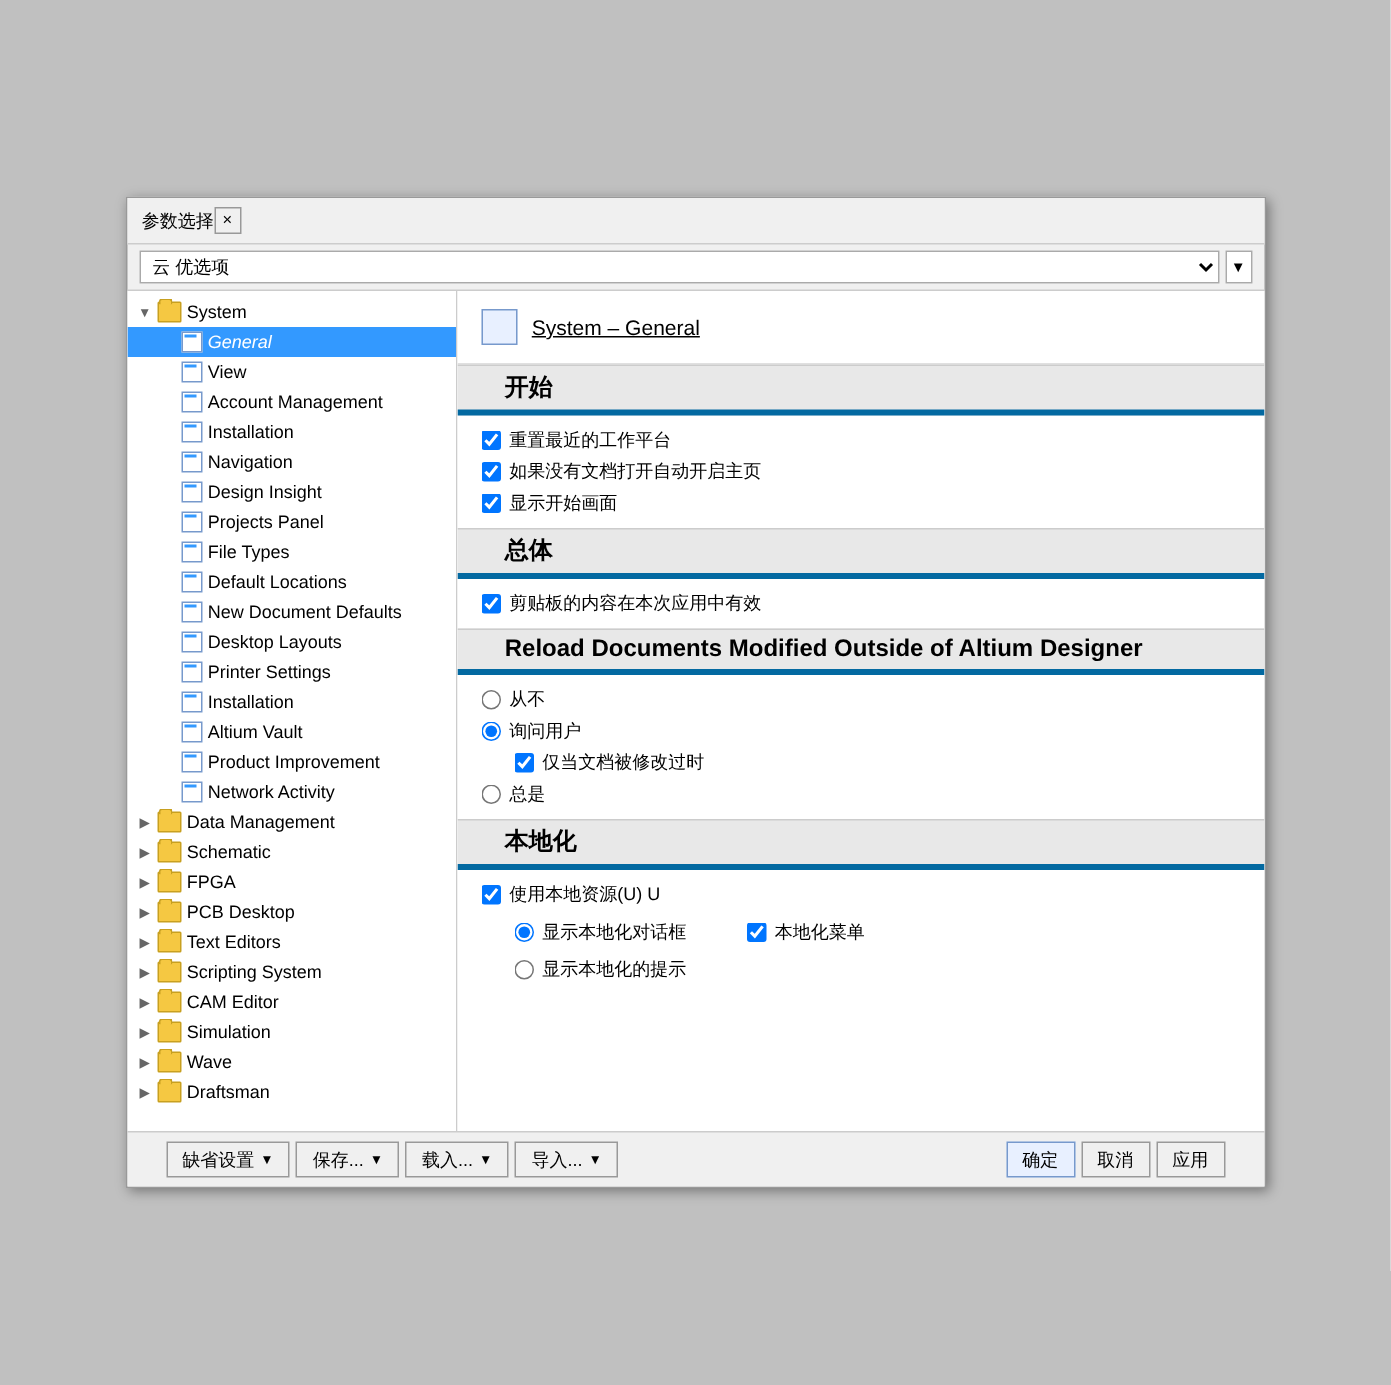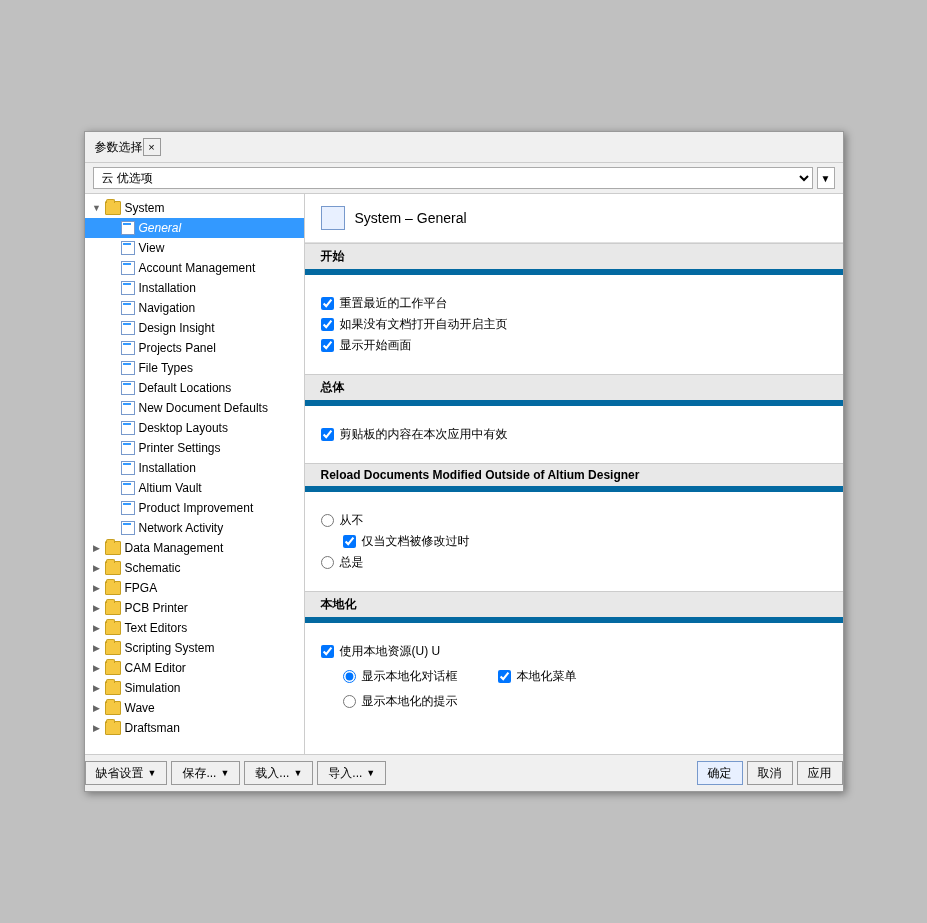--- a/index.html
+++ b/index.html
@@ -134,48 +134,49 @@
       flex: 1;
       background: white;
       padding: 0;
       overflow-y: auto;
     }
     .panel-header {
       display: flex;
       align-items: center;
       padding: 12px 16px;
       border-bottom: 1px solid #e0e0e0;
+      text-decoration: underline;
     }
     .panel-icon {
       width: 24px; height: 24px;
       background: #e8f0ff;
       border: 1px solid #7799cc;
       margin-right: 10px;
       flex-shrink: 0;
     }
     .panel-title {
       font-size: 14px;
       color: #000;
     }
     .section {
       margin: 0;
     }
     .section-header {
       background: #e8e8e8;
-      padding: 4px 16px;
-      font-size: 12px;
+      padding: 4px 32px;
+      font-size: 16px;
       font-weight: bold;
       color: #000;
-      border-bottom: 6px solid #0369a1;
+      border-bottom: 4px solid #0369a1;
       border-top: 1px solid #ccc;
       margin-top: 8px;
     }
     .section-header:first-child { margin-top: 0; }
     .section-content {
-      padding: 16px 16px;
+      padding: 4px 16px;
     }
     .checkbox-row {
       display: flex;
       align-items: center;
       margin: 4px 0;
     }
     .checkbox-row input[type="checkbox"] {
       margin-right: 6px;
       cursor: pointer;
     }
@@ -199,21 +200,21 @@
     .indent-option {
       padding-left: 22px;
     }
     .localization-row {
       display: flex;
       align-items: center;
       gap: 40px;
     }
     .bottom-bar {
       border-top: 1px solid #ccc;
-      padding: 6px 0;
+      padding: 6px 26px;
       display: flex;
       align-items: center;
       gap: 4px;
       background: #f0f0f0;
     }
     .bottom-btn {
       height: 24px;
       padding: 0 10px;
       border: 1px solid #999;
       background: #f0f0f0;
@@ -348,21 +349,21 @@
           <span class="item-label">Schematic</span>
         </div>
         <div class="tree-item">
           <span class="expand-icon">▶</span>
           <span class="folder-icon"></span>
           <span class="item-label">FPGA</span>
         </div>
         <div class="tree-item">
           <span class="expand-icon">▶</span>
           <span class="folder-icon"></span>
-          <span class="item-label">PCB Printer</span>
+          <span class="item-label">PCB Desktop</span>
         </div>
         <div class="tree-item">
           <span class="expand-icon">▶</span>
           <span class="folder-icon"></span>
           <span class="item-label">Text Editors</span>
         </div>
         <div class="tree-item">
           <span class="expand-icon">▶</span>
           <span class="folder-icon"></span>
           <span class="item-label">Scripting System</span>
@@ -422,20 +423,24 @@
           </div>
         </div>
       </div>
 
       <div class="section">
         <div class="section-header">Reload Documents Modified Outside of Altium Designer</div>
         <div class="section-content">
           <div class="radio-row">
             <input type="radio" name="reload" id="reload-never" style="">
             <label for="reload-never">从不</label>
+          </div>
+          <div class="radio-row">
+            <input type="radio" name="reload" id="reload-ask" checked="" style="">
+            <label for="reload-ask">询问用户</label>
           </div>
           <div class="checkbox-row indent-option">
             <input type="checkbox" id="reload-ask-sub" checked="" style="">
             <label for="reload-ask-sub">仅当文档被修改过时</label>
           </div>
           <div class="radio-row">
             <input type="radio" name="reload" id="reload-always" style="">
             <label for="reload-always">总是</label>
           </div>
         </div>

